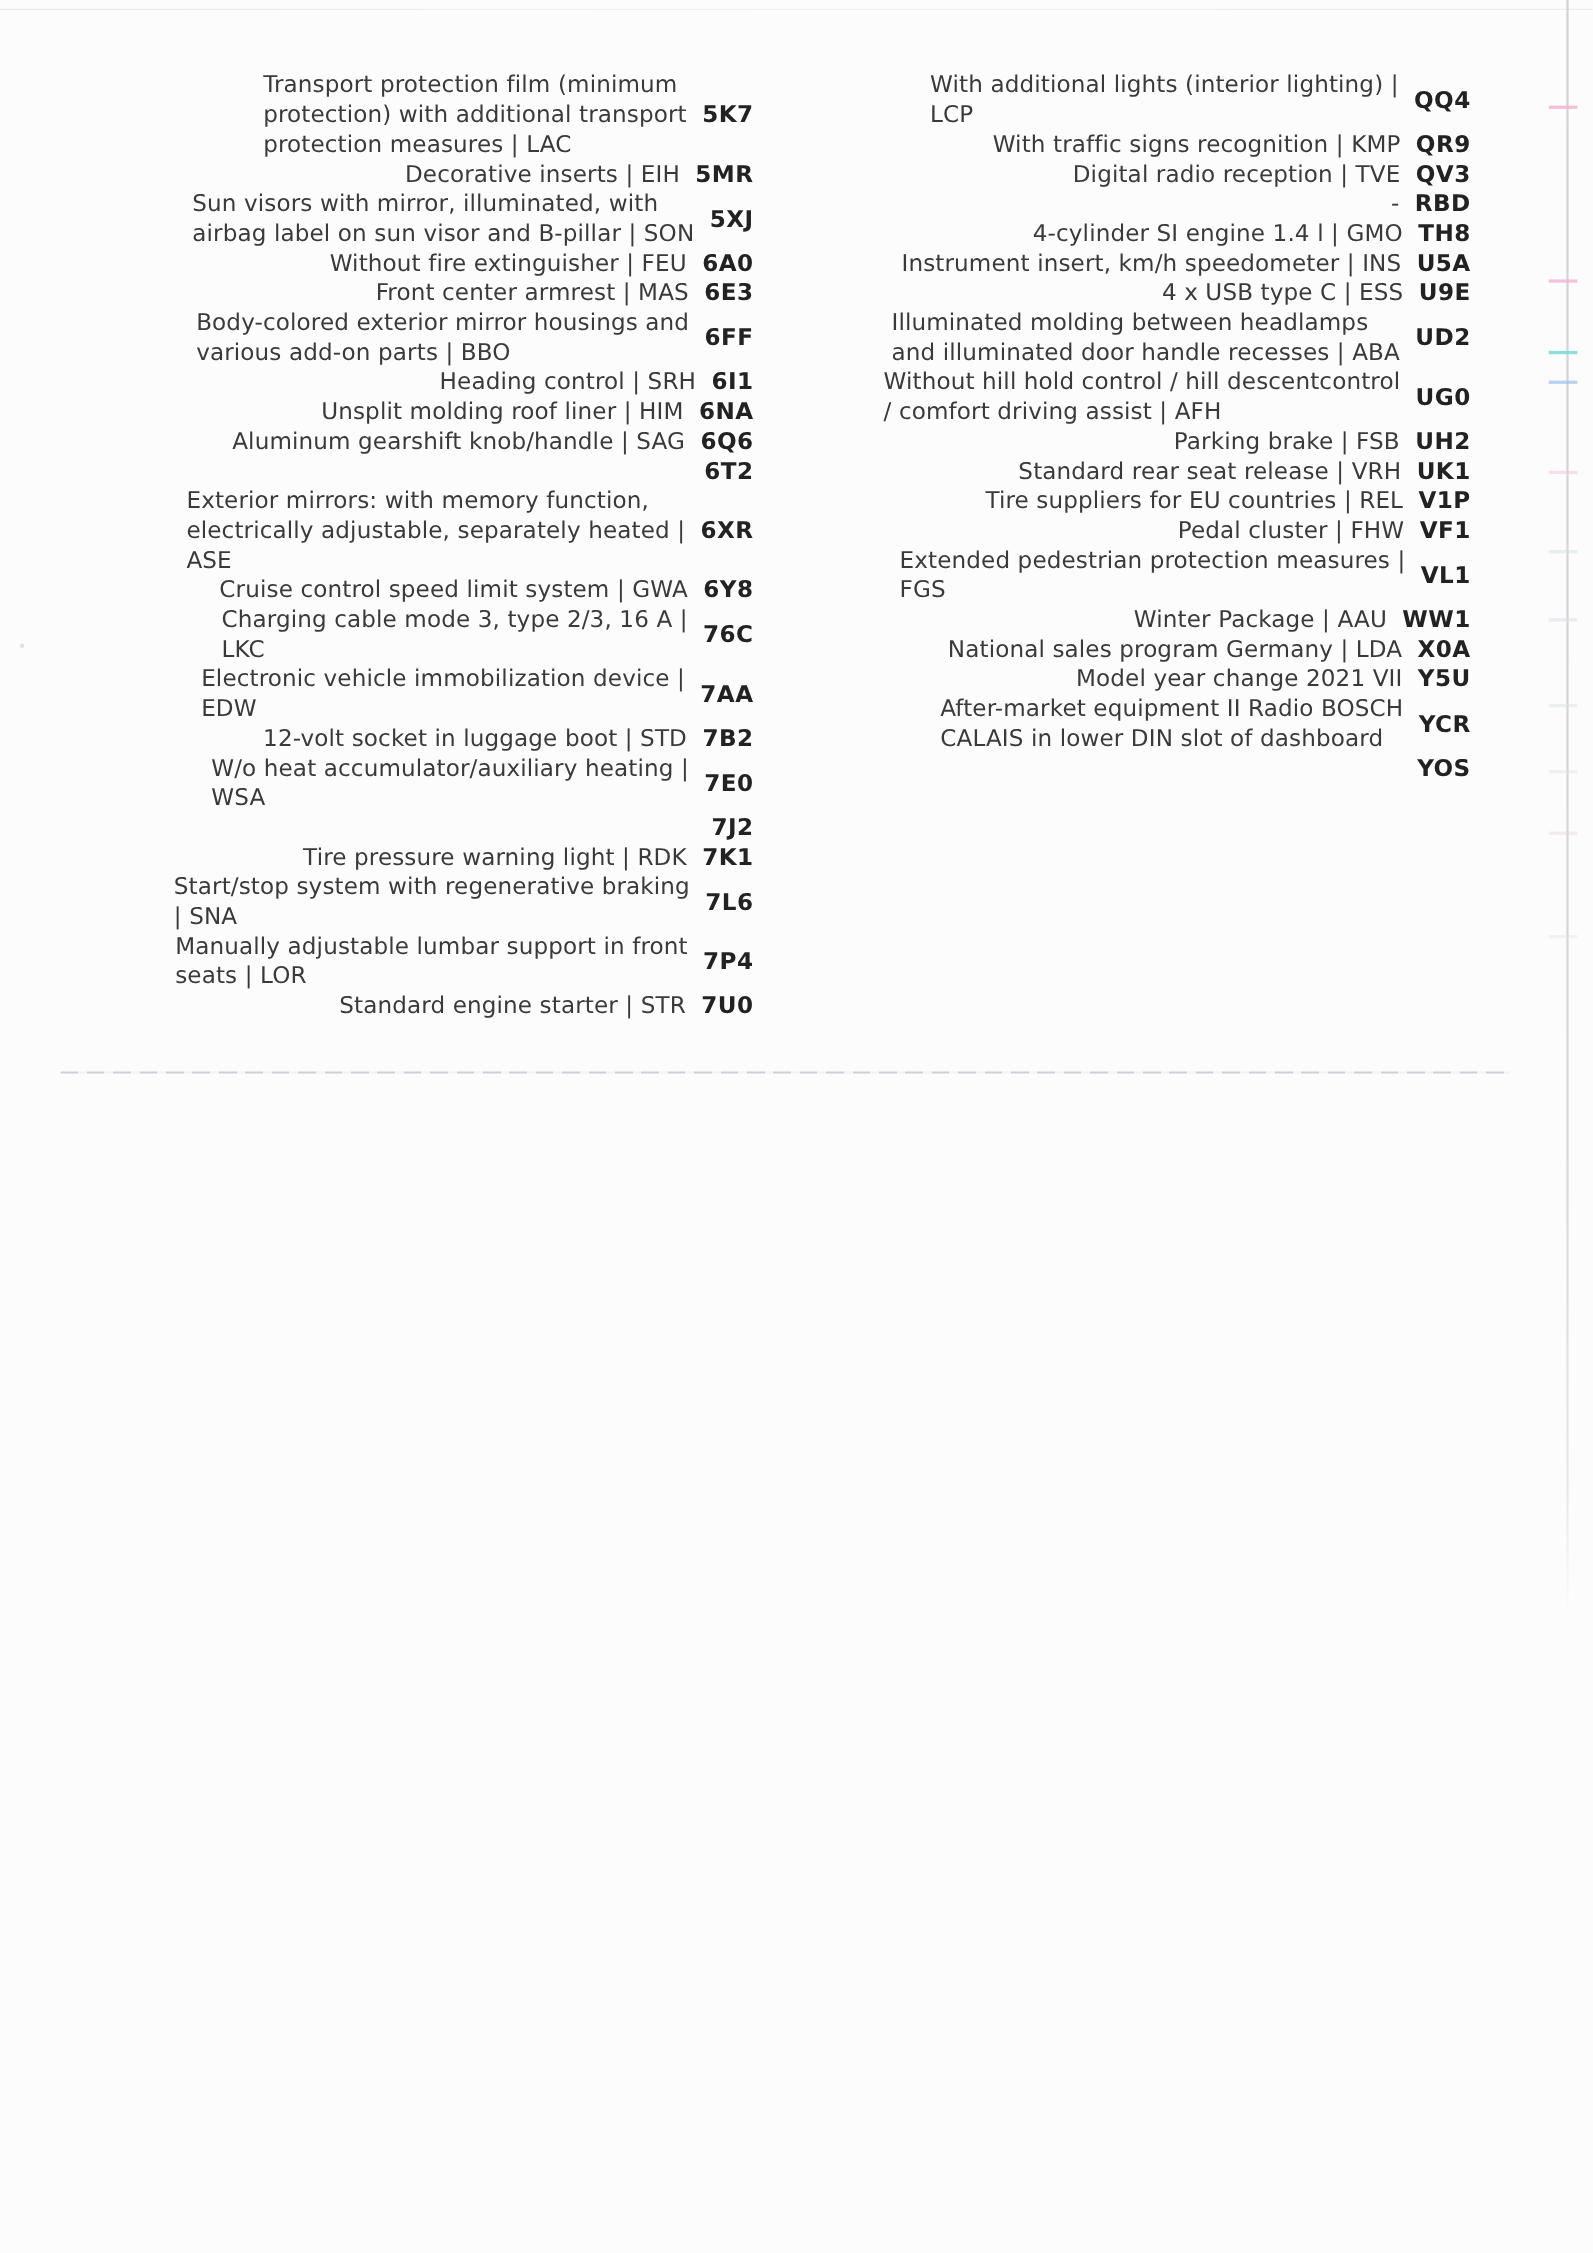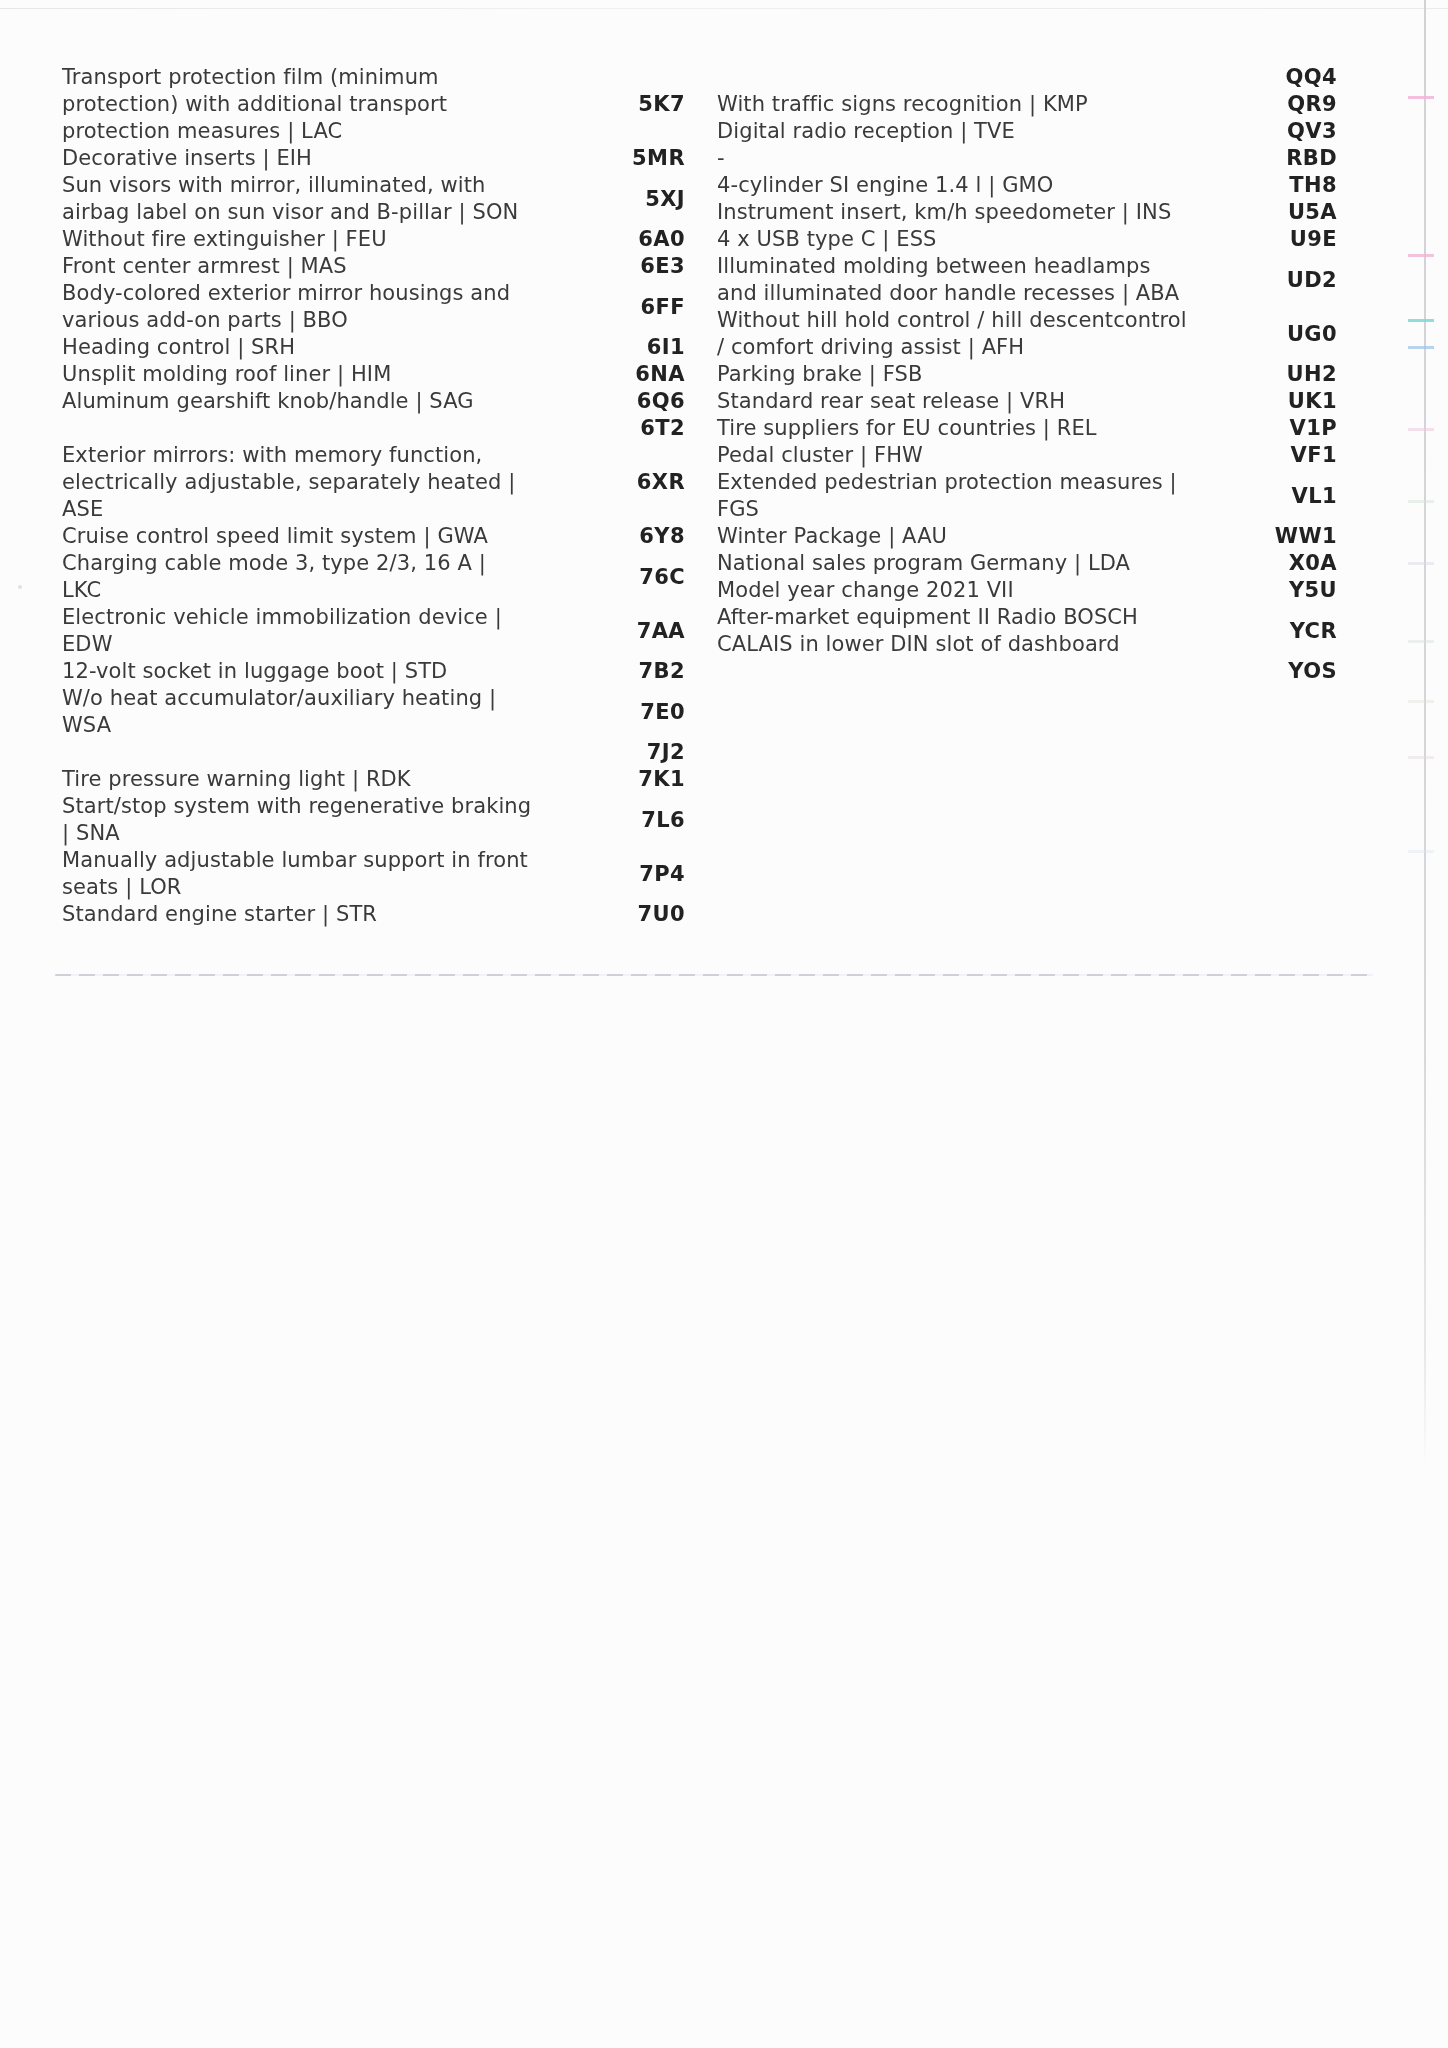--- a/index.html
+++ b/index.html
@@ -5,21 +5,21 @@
   html, body { margin: 0; padding: 0; }
   body {
     width: 1448px; height: 2048px;
     background: #fcfcfc;
     font-family: "DejaVu Sans", "Liberation Sans", sans-serif;
     position: relative;
     overflow: hidden;
   }
   .page { position: absolute; inset: 0; }
 
-  .col { position: absolute; display: flex; flex-direction: column; }
+  .col { position: absolute; display: flex; flex-direction: column; align-items: flex-end; }
   #left-col  { left: 62px;  top: 64px; width: 623px; }
   #right-col { left: 717px; top: 64px; width: 620px; }
 
   .spec-row { display: flex; align-items: center; }
   .desc {
     white-space: pre;
     font-size: 21px; line-height: 27px;
     color: #3a3a3a;
     letter-spacing: 0.1px;
     flex: 0 0 auto;
@@ -154,20 +154,22 @@
 seats | LOR</div>
         <div class="code">7P4</div>
       </div>
       <div class="spec-row">
         <div class="desc">Standard engine starter | STR</div>
         <div class="code">7U0</div>
       </div>
     </div>
   <div class="col" id="right-col">
       <div class="spec-row">
+        <div class="desc">With additional lights (interior lighting) |
+LCP</div>
         <div class="code">QQ4</div>
       </div>
       <div class="spec-row">
         <div class="desc">With traffic signs recognition | KMP</div>
         <div class="code">QR9</div>
       </div>
       <div class="spec-row">
         <div class="desc">Digital radio reception | TVE</div>
         <div class="code">QV3</div>
       </div>

